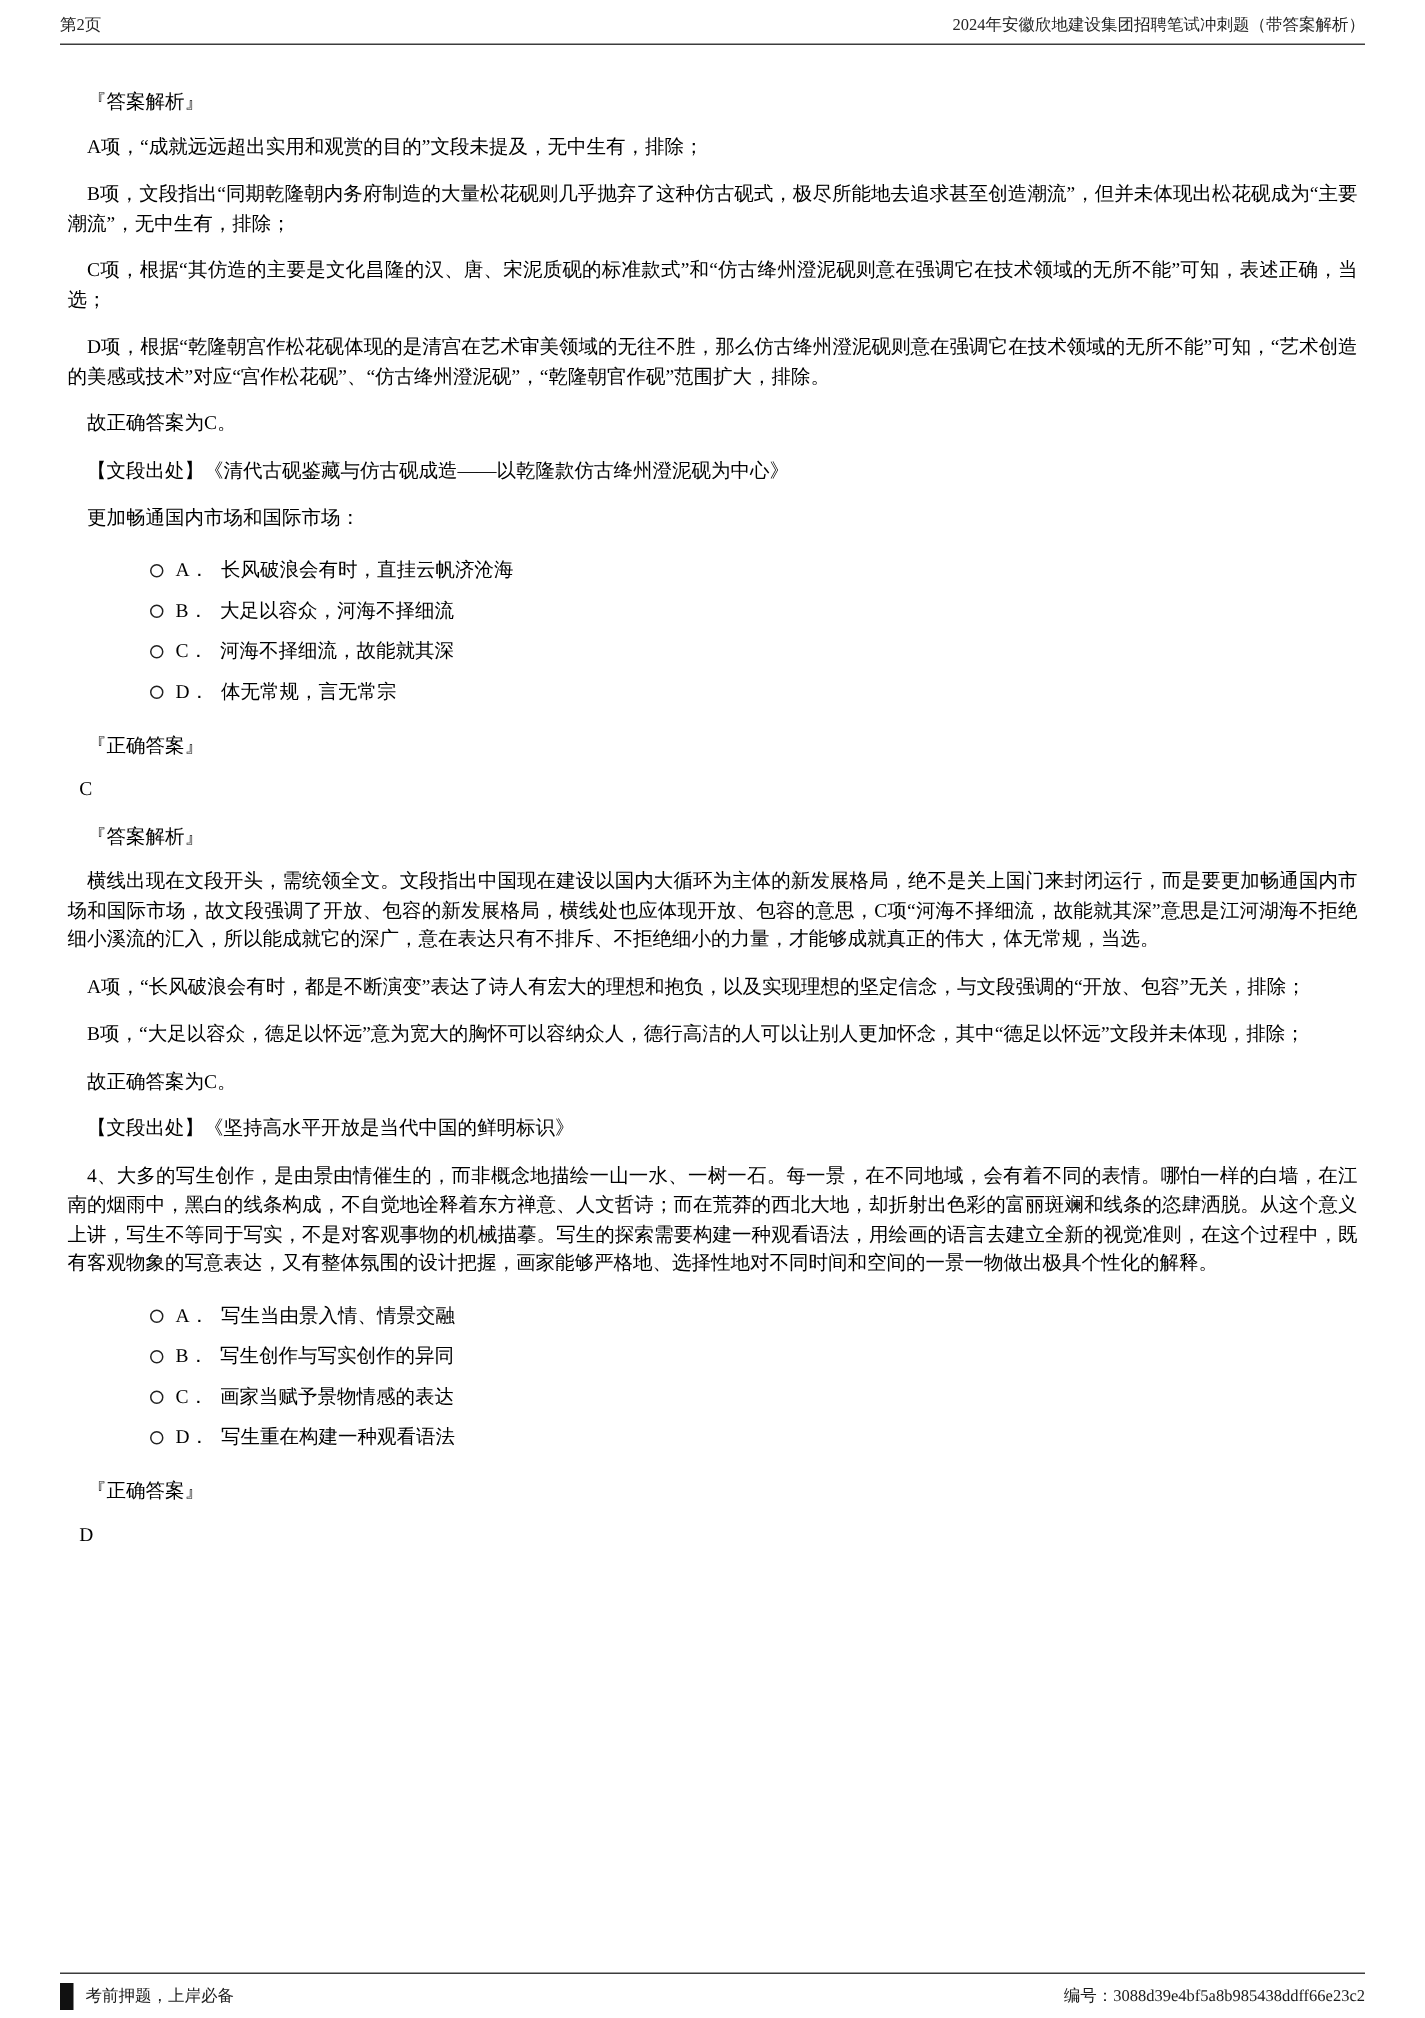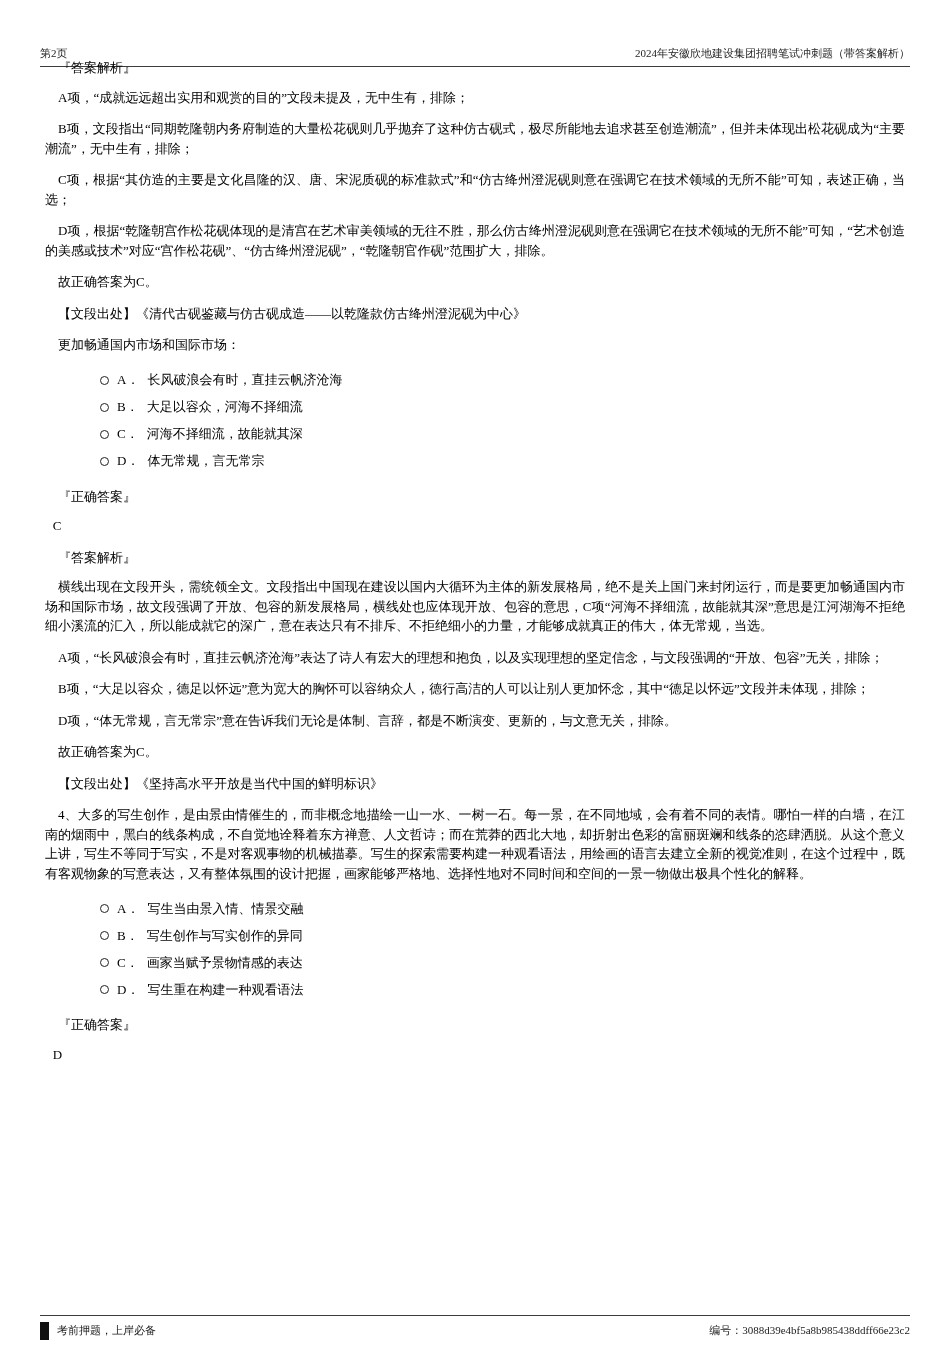--- a/index.html
+++ b/index.html
@@ -18,21 +18,20 @@
     position: absolute;
     top: 0; left: 40px; right: 40px;
     height: 30px;
     display: flex;
     justify-content: space-between;
     align-items: flex-end;
     padding-bottom: 5px;
     border-bottom: 1px solid #3c3c3c;
     font-size: 11px;
     color: #262626;
-    margin-top: 37px;
   }
   
   .content {
     position: absolute;
     top: 46px; left: 45px; right: 45px; bottom: 36px;
     font-size: 13px;
     line-height: 19.5px;
     overflow: hidden;
     text-align: justify;
   }
@@ -114,23 +113,22 @@
         <div class="option-row">
           <span class="radio"></span>
           <span class="opt-letter">D．</span>
           <span class="opt-text">体无常规，言无常宗</span>
         </div>
       </div>
       <div class="block heading">『正确答案』</div>
       <div class="block answer">C</div>
       <div class="block heading">『答案解析』</div>
       <div class="block para">横线出现在文段开头，需统领全文。文段指出中国现在建设以国内大循环为主体的新发展格局，绝不是关上国门来封闭运行，而是要更加畅通国内市场和国际市场，故文段强调了开放、包容的新发展格局，横线处也应体现开放、包容的意思，C项“河海不择细流，故能就其深”意思是江河湖海不拒绝细小溪流的汇入，所以能成就它的深广，意在表达只有不排斥、不拒绝细小的力量，才能够成就真正的伟大，体无常规，当选。</div>
-      <div class="block para">A项，“长风破浪会有时，直挂云帆济沧海”表达了诗人有宏大的理想和抱负，以及实现理想的坚定信念，与文段强调的“开放、包容”无关，排除；</div>
+      <div class="block para">A项，“长风破浪会有时，都是不断演变”表达了诗人有宏大的理想和抱负，以及实现理想的坚定信念，与文段强调的“开放、包容”无关，排除；</div>
       <div class="block para">B项，“大足以容众，德足以怀远”意为宽大的胸怀可以容纳众人，德行高洁的人可以让别人更加怀念，其中“德足以怀远”文段并未体现，排除；</div>
-      <div class="block para">D项，“体无常规，言无常宗”意在告诉我们无论是体制、言辞，都是不断演变、更新的，与文意无关，排除。</div>
       <div class="block para">故正确答案为C。</div>
       <div class="block para">【文段出处】《坚持高水平开放是当代中国的鲜明标识》</div>
       <div class="block para">4、大多的写生创作，是由景由情催生的，而非概念地描绘一山一水、一树一石。每一景，在不同地域，会有着不同的表情。哪怕一样的白墙，在江南的烟雨中，黑白的线条构成，不自觉地诠释着东方禅意、人文哲诗；而在荒莽的西北大地，却折射出色彩的富丽斑斓和线条的恣肆洒脱。从这个意义上讲，写生不等同于写实，不是对客观事物的机械描摹。写生的探索需要构建一种观看语法，用绘画的语言去建立全新的视觉准则，在这个过程中，既有客观物象的写意表达，又有整体氛围的设计把握，画家能够严格地、选择性地对不同时间和空间的一景一物做出极具个性化的解释。</div>
       <div class="options">
         <div class="option-row">
           <span class="radio"></span>
           <span class="opt-letter">A．</span>
           <span class="opt-text">写生当由景入情、情景交融</span>
         </div>
         <div class="option-row">

